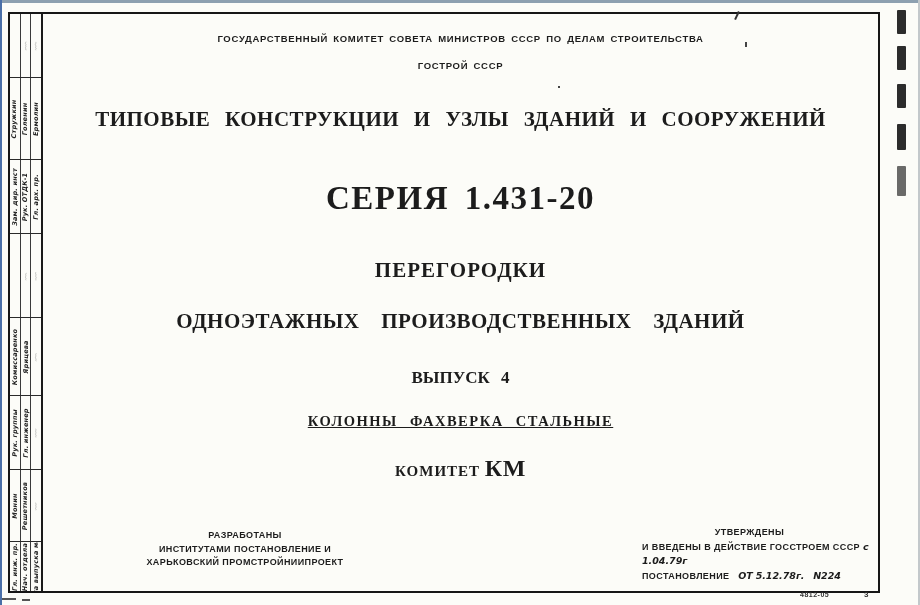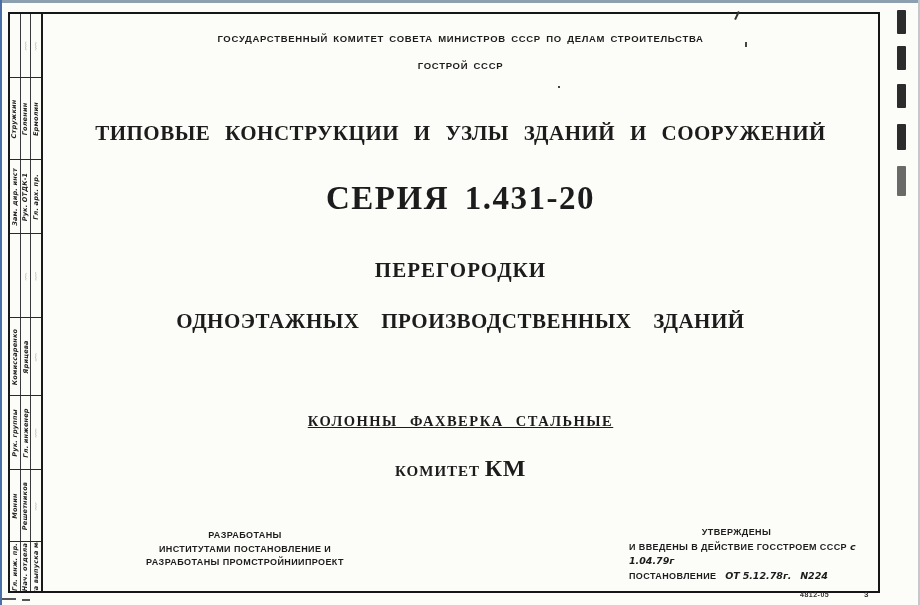--- a/index.html
+++ b/index.html
@@ -45,21 +45,21 @@
   .title { font-size:21px; word-spacing:9px; letter-spacing:.5px; }
   .series { font-size:33px; letter-spacing:1.5px; word-spacing:6px; }
   .subj1 { font-size:21px; letter-spacing:1px; }
   .subj2 { font-size:21px; word-spacing:16px; letter-spacing:.5px; }
   .vypusk { font-size:17px; word-spacing:7px; }
   .kolonny { font-size:14.5px; word-spacing:7px; letter-spacing:1.5px;text-decoration:underline; }
   .chert { font-size:15px; letter-spacing:1px; }
   .chert .km { font-size:24px; letter-spacing:.5px; }
   .block { position:absolute; font-weight:700; font-size:9px; letter-spacing:.4px; line-height:13.5px; }
   .dev { left:70px; top:515px; width:330px; text-align:center; }
-  .appr { left:619px; top:512px; width:275px; text-align:left; }
+  .appr { left:632px; top:512px; width:275px; text-align:left; }
   .appr .c1 { display:block; text-align:center; padding-right:60px; }
   .hand { font-family:"DejaVu Sans", sans-serif; font-style:italic; font-weight:700; font-size:9.5px; letter-spacing:0; }
   .footer-code { position:absolute; left:800px; top:591px; font-size:7px; font-weight:700; letter-spacing:.5px; color:#333; }
   .footer-page { position:absolute; left:864px; top:590px; font-size:8px; font-weight:700; color:#333; }
   
   .bind-dash { position:absolute; left:897px; width:9px; background:#2c2c2c; border-radius:1px; }
   
   .speck { position:absolute; background:#444; }
   .speck-slash { position:absolute; width:1.5px; height:9px; background:#333; transform:rotate(25deg); }
   .speck-dash { position:absolute; height:2px; background:#555; }
@@ -181,35 +181,36 @@
         <div class="stamp-cell">
             <span class="rot">Дата выпуска март</span>
           </div>
       </div>
     </div>
 
     <div class="content">
       <div class="cline hdr" style="top:19px">ГОСУДАРСТВЕННЫЙ КОМИТЕТ СОВЕТА МИНИСТРОВ СССР ПО ДЕЛАМ СТРОИТЕЛЬСТВА</div>
       <div class="cline hdr" style="top:46px">ГОСТРОЙ СССР</div>
 
-      <div class="cline serif title" style="top:107px">ТИПОВЫЕ КОНСТРУКЦИИ И УЗЛЫ ЗДАНИЙ И СООРУЖЕНИЙ</div>
+      <div class="cline serif title" style="top:93px">ТИПОВЫЕ КОНСТРУКЦИИ И УЗЛЫ ЗДАНИЙ И СООРУЖЕНИЙ</div>
       <div class="cline serif series" style="top:166px">СЕРИЯ 1.431-20</div>
       <div class="cline serif subj1" style="top:244px">ПЕРЕГОРОДКИ</div>
       <div class="cline serif subj2" style="top:295px">ОДНОЭТАЖНЫХ ПРОИЗВОДСТВЕННЫХ ЗДАНИЙ</div>
+      <div class="cline serif vypusk" style="top:354px">ВЫПУСК 4</div>
       <div class="cline serif kolonny" style="top:399px">КОЛОННЫ ФАХВЕРКА СТАЛЬНЫЕ</div>
       <div class="cline serif chert" style="top:441px">
         <span>КОМИТЕТ</span>
         <span class="km">КМ</span>
       </div>
     </div>
 
     <div class="block dev">
       <span>РАЗРАБОТАНЫ</span><br>
       <span>ИНСТИТУТАМИ ПОСТАНОВЛЕНИЕ И</span><br>
-      <span>РАЗРАБОТАНЫ ПРОМСТРОЙНИИПРОЕКТ</span>
+      <span>ХАРЬКОВСКИЙ ПРОМСТРОЙНИИПРОЕКТ</span>
     </div>
 
     <div class="block appr">
       <span class="c1">УТВЕРЖДЕНЫ</span>
       <span>И ВВЕДЕНЫ В ДЕЙСТВИЕ ГОССТРОЕМ СССР</span>
       <span class="hand">с 1.04.79г</span><br>
       <span>ПОСТАНОВЛЕНИЕ</span>&nbsp;&nbsp;
       <span class="hand">ОТ</span>
       <span class="hand">5.12.78г.</span>&nbsp;&nbsp;
       <span class="hand">N224</span>

